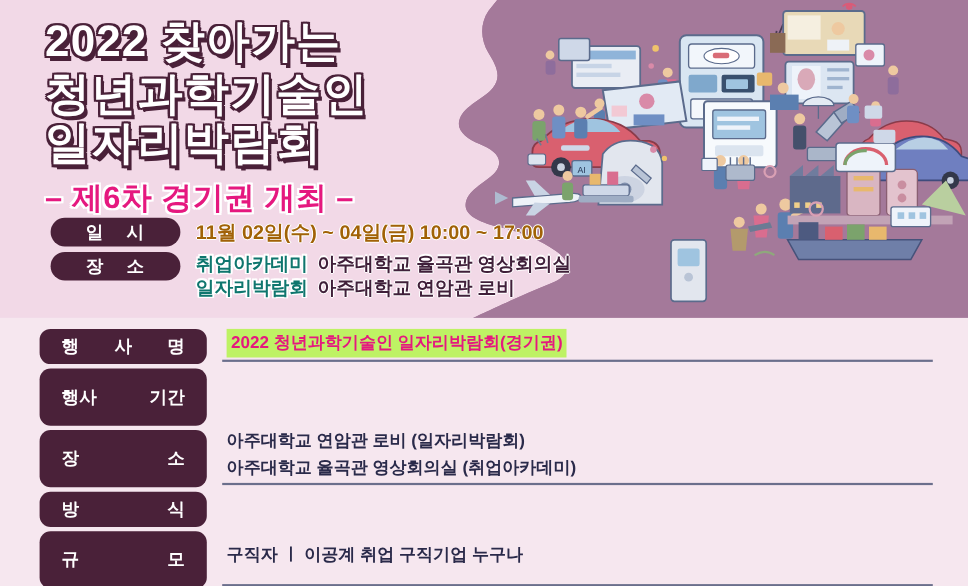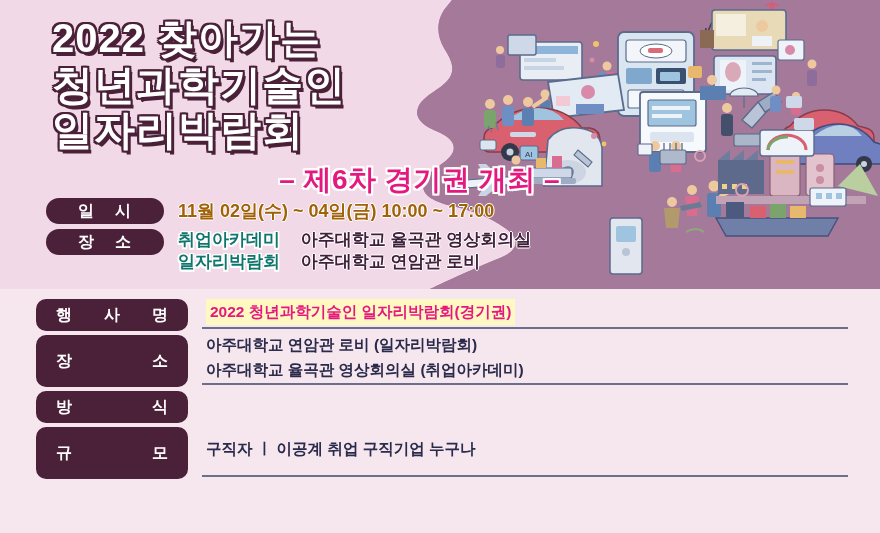--- a/index.html
+++ b/index.html
@@ -25,21 +25,21 @@
   #map-layer {
     position: absolute; left: 0; top: 0;
     width: 880px; height: 289px;
   }
   .scene { position: absolute; }
 
   
   #headline {
     position: absolute; left: 0; top: 0;
     width: 560px; height: 203px;
-    padding: 18px 0 0 52px;
+    padding: 18px 0 0 41px;
     z-index: 5;
   }
   .tline {
     font-weight: 700;
     color: #ffffff;
     letter-spacing: 1px;
     line-height: 1.02;
     white-space: nowrap;
     text-shadow:
       -2px 0 #4a2139, 2px 0 #4a2139, 0 -2px #4a2139, 0 2px #4a2139,
@@ -51,21 +51,20 @@
   #t3 { font-size: 41px; margin-top: 3px; }
   #t4 {
     margin-top: 10px;
     font-size: 28px; font-weight: 700;
     color: #e5187f;
     letter-spacing: 0.5px;
     white-space: nowrap;
     text-shadow:
       -2px 0 #fff, 2px 0 #fff, 0 -2px #fff, 0 2px #fff,
       -2px -2px #fff, 2px -2px #fff, -2px 2px #fff, 2px 2px #fff;
-    text-align: right;
   }
 
   
   #info { position: absolute; left: 46px; top: 198px; z-index: 6; }
   .inforow { display: flex; align-items: flex-start; margin-bottom: 5px; }
   .pill-sm {
     width: 118px; height: 26px; flex: 0 0 118px;
     background: #4a2139;
     border-radius: 14px;
     color: #fff;
@@ -83,21 +82,21 @@
     text-shadow: -1px 0 #fff,1px 0 #fff,0 -1px #fff,0 1px #fff;
   }
   .venue-lines { margin-left: 14px; }
   .venue-line { white-space: nowrap; line-height: 22px; font-size: 17px; font-weight: 700; }
   .venue-tag {
     color: #0f766e;
     text-shadow: -1.5px 0 #fff,1.5px 0 #fff,0 -1.5px #fff,0 1.5px #fff,
                  -1.5px -1.5px #fff,1.5px -1.5px #fff,-1.5px 1.5px #fff,1.5px 1.5px #fff;
   }
   .venue-txt {
-    color: #40203a; margin-left: 16px;
+    color: #40203a; margin-left: 4px;
     text-shadow: -1px 0 #fff,1px 0 #fff,0 -1px #fff,0 1px #fff;
   }
 
   
   #details {
     position: absolute; left: 0; top: 289px;
     width: 880px; height: 244px;
     background: #f6e7ef;
     padding: 8px 32px 0 36px;
   }
@@ -121,21 +120,21 @@
     padding: 2px 0 3px 4px;
   }
   .dline {
     font-size: 15.5px; font-weight: 700;
     color: #2a2a4a;
     line-height: 1.55;
     white-space: nowrap;
   }
   .dline.hl {
     color: #e5187f;
-    background: #fef9c3;
+    background: #bef264;
     display: inline-block;
     align-self: flex-start;
     padding: 1px 4px;
   }
   .h1r { height: 32px; }
   .h2r { height: 52px; }
 </style>
 </head>
 <body>
 
@@ -429,20 +428,24 @@
         <span>행</span>
         <span>사</span>
         <span>명</span>
       </div>
       <div class="dcell h1r">
         <div class="dline hl">2022 청년과학기술인 일자리박람회(경기권)</div>
       </div>
     </div>
 
     <div class="drow">
+      <div class="pill-lg h2r">
+        <span>행사</span>
+        <span>기간</span>
+      </div>
     </div>
 
     <div class="drow">
       <div class="pill-lg h2r">
         <span>장</span>
         <span>소</span>
       </div>
       <div class="dcell h2r">
         <div class="dline">아주대학교 연암관 로비 (일자리박람회)</div>
         <div class="dline">아주대학교 율곡관 영상회의실 (취업아카데미)</div>

